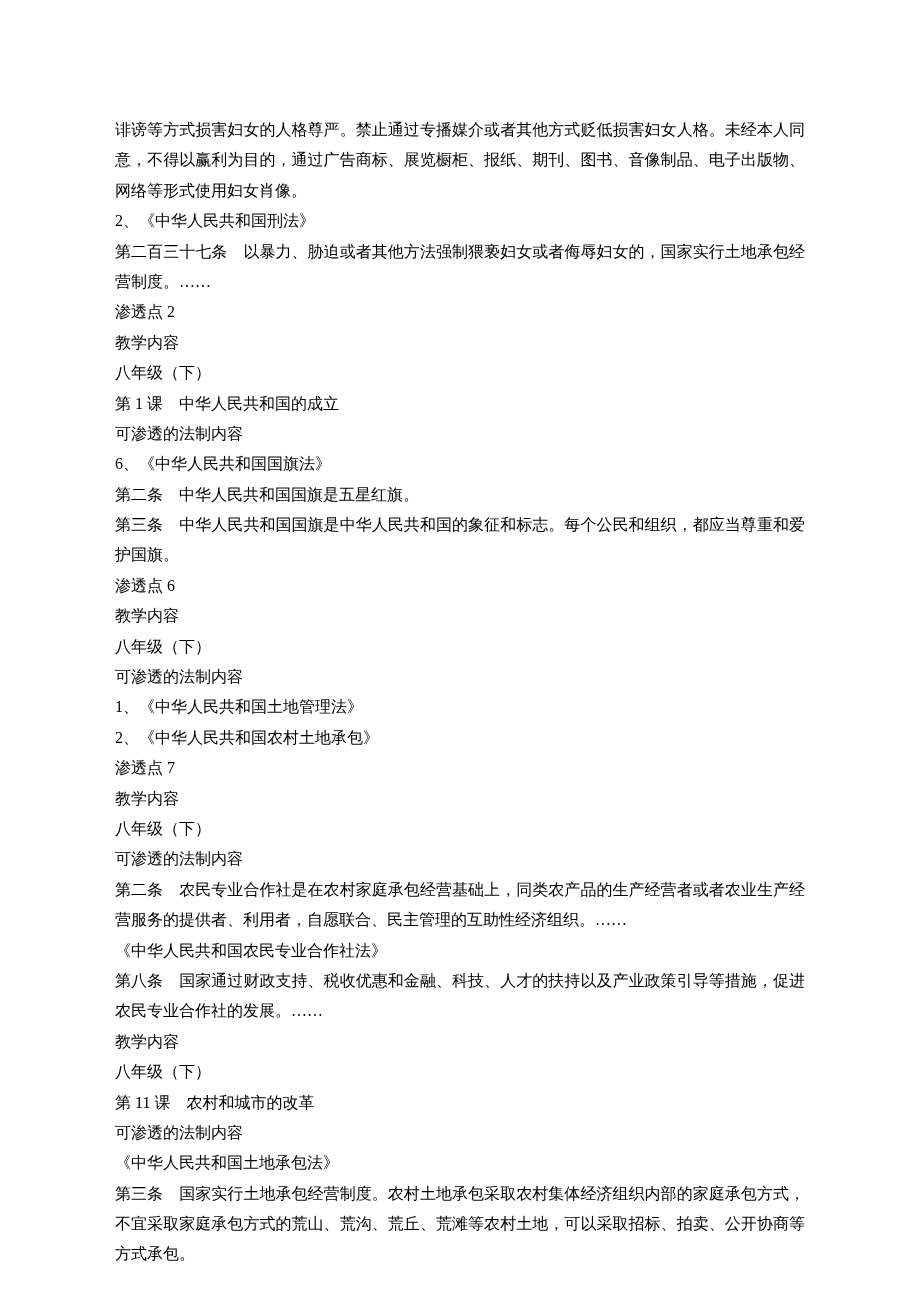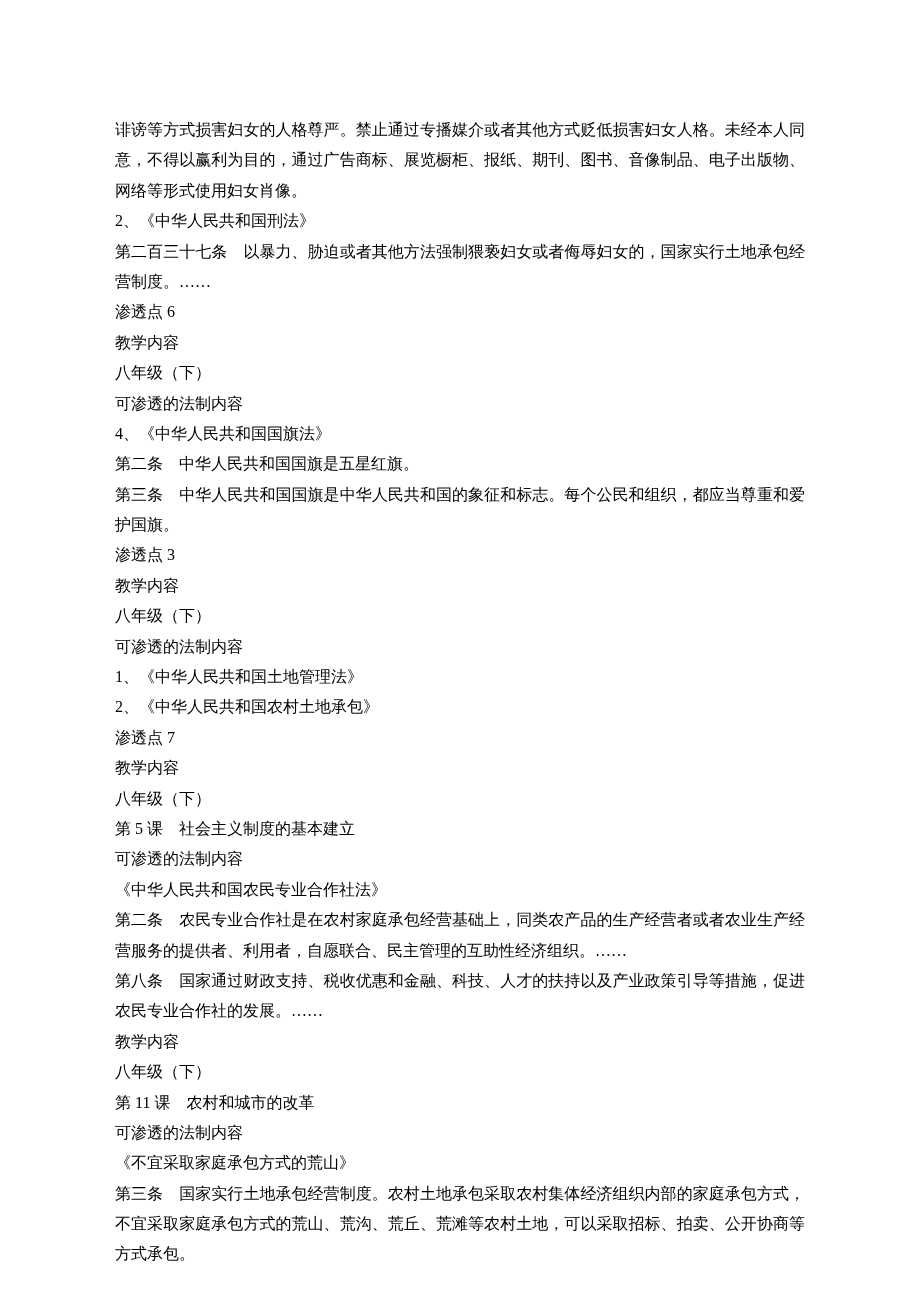--- a/index.html
+++ b/index.html
@@ -23,41 +23,41 @@
       word-break: break-all;
     }
   </style>
 </head>
 <body>
 
 <div class="page">
   <span class="line">诽谤等方式损害妇女的人格尊严。禁止通过专播媒介或者其他方式贬低损害妇女人格。未经本人同意，不得以赢利为目的，通过广告商标、展览橱柜、报纸、期刊、图书、音像制品、电子出版物、网络等形式使用妇女肖像。</span>
   <span class="line">2、《中华人民共和国刑法》</span>
   <span class="line">第二百三十七条　以暴力、胁迫或者其他方法强制猥亵妇女或者侮辱妇女的，国家实行土地承包经营制度。……</span>
-  <span class="line">渗透点 6</span>
+  <span class="line">渗透点 2</span>
   <span class="line">教学内容</span>
   <span class="line">八年级（下）</span>
+  <span class="line">第 1 课　中华人民共和国的成立</span>
   <span class="line">可渗透的法制内容</span>
-  <span class="line">4、《中华人民共和国国旗法》</span>
+  <span class="line">6、《中华人民共和国国旗法》</span>
   <span class="line">第二条　中华人民共和国国旗是五星红旗。</span>
   <span class="line">第三条　中华人民共和国国旗是中华人民共和国的象征和标志。每个公民和组织，都应当尊重和爱护国旗。</span>
-  <span class="line">渗透点 3</span>
+  <span class="line">渗透点 6</span>
   <span class="line">教学内容</span>
   <span class="line">八年级（下）</span>
   <span class="line">可渗透的法制内容</span>
   <span class="line">1、《中华人民共和国土地管理法》</span>
   <span class="line">2、《中华人民共和国农村土地承包》</span>
   <span class="line">渗透点 7</span>
   <span class="line">教学内容</span>
   <span class="line">八年级（下）</span>
-  <span class="line">第 5 课　社会主义制度的基本建立</span>
   <span class="line">可渗透的法制内容</span>
+  <span class="line">第二条　农民专业合作社是在农村家庭承包经营基础上，同类农产品的生产经营者或者农业生产经营服务的提供者、利用者，自愿联合、民主管理的互助性经济组织。……</span>
   <span class="line">《中华人民共和国农民专业合作社法》</span>
-  <span class="line">第二条　农民专业合作社是在农村家庭承包经营基础上，同类农产品的生产经营者或者农业生产经营服务的提供者、利用者，自愿联合、民主管理的互助性经济组织。……</span>
   <span class="line">第八条　国家通过财政支持、税收优惠和金融、科技、人才的扶持以及产业政策引导等措施，促进农民专业合作社的发展。……</span>
   <span class="line">教学内容</span>
   <span class="line">八年级（下）</span>
   <span class="line">第 11 课　农村和城市的改革</span>
   <span class="line">可渗透的法制内容</span>
-  <span class="line">《不宜采取家庭承包方式的荒山》</span>
+  <span class="line">《中华人民共和国土地承包法》</span>
   <span class="line">第三条　国家实行土地承包经营制度。农村土地承包采取农村集体经济组织内部的家庭承包方式，不宜采取家庭承包方式的荒山、荒沟、荒丘、荒滩等农村土地，可以采取招标、拍卖、公开协商等方式承包。</span>
 
 </div>
 
 </body></html>

